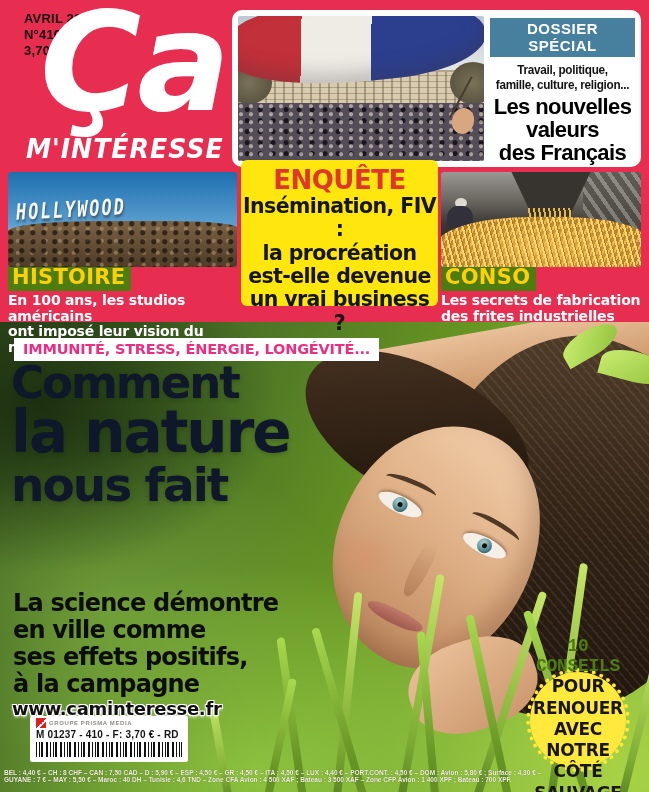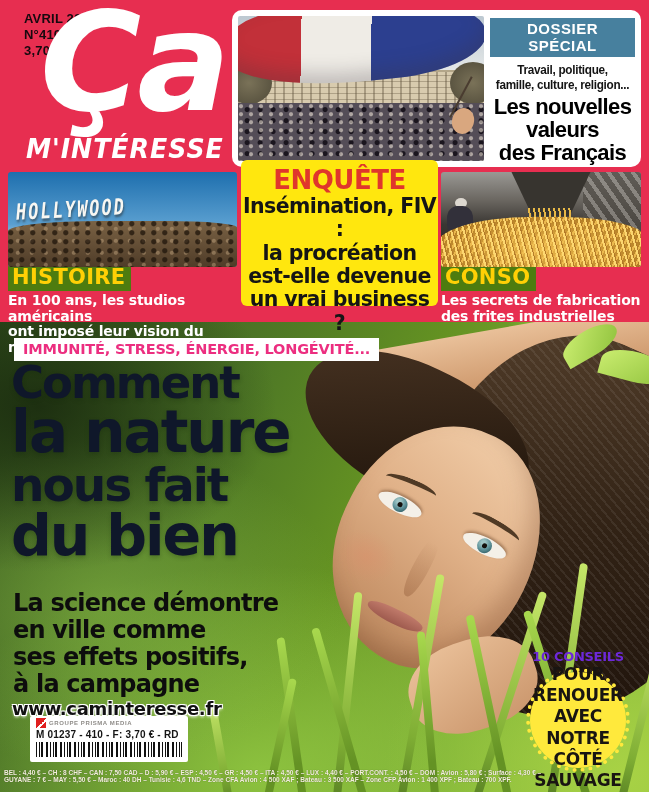--- a/index.html
+++ b/index.html
@@ -169,21 +169,21 @@
   .prisma-logo { width:10px; height:10px; background:linear-gradient(135deg,#e02020 55%,#fff 55% 68%,#e02020 68%); }
   .publisher-name { color:#8f8c88; font-size:6px; letter-spacing:.6px; font-weight:bold; }
   .barcode-text { color:#141414; font-size:10px; font-weight:bold; letter-spacing:.2px; margin-top:1px; white-space:nowrap; }
   .barcode { margin-top:2px; height:15px; width:146px;
     background:repeating-linear-gradient(90deg,#111 0 1px,#fff 1px 3px,#111 3px 4px,#fff 4px 5px,#111 5px 7px,#fff 7px 10px,#111 10px 12px,#fff 12px 14px); }
 
   .badge { position:absolute; left:526px; top:668px; width:104px; height:104px; border-radius:50%;
     z-index:6; background:#ffe93c; background-clip:padding-box; border:4px dotted #ffe93c;
     display:flex; flex-direction:column; align-items:center; justify-content:center; text-align:center;
     font-family:"DejaVu Sans", sans-serif; }
-  .badge-highlight { color:#6d28d9; font-weight:bold; font-size:13px; letter-spacing:-.3px; }
+  .badge-highlight { color:#4d7c0f; font-weight:bold; font-size:18px; letter-spacing:-.3px;font-family:Liberation Mono, monospace; }
   .badge-line { color:#191512; font-weight:bold; font-size:17px; line-height:1.25; letter-spacing:-.3px; }
 
   .prices { position:absolute; left:4px; top:769px; width:642px; z-index:6; color:#f3eedd;
     font-size:6.5px; font-weight:bold; line-height:1.15; white-space:nowrap; overflow:hidden;
     text-shadow:0 0 1px rgba(40,60,20,.6); }
 </style>
 </head>
 <body>
 
 <div class="page">
@@ -294,21 +294,20 @@
         <div>des frites industrielles</div>
       </div>
     </div>
   </div>
 
   <div class="kicker">IMMUNITÉ, STRESS, ÉNERGIE, LONGÉVITÉ...</div>
   <div class="headline">
     <div class="hl0">Comment</div>
     <div class="hl1">la nature</div>
     <div class="hl2">nous fait</div>
-    <div class="hl3">du bien</div>
   </div>
   <div class="subhead">
     <div>La science démontre</div>
     <div>en ville comme</div>
     <div>ses effets positifs,</div>
     <div>à la campagne</div>
   </div>
 
   <a class="website" href="#">www.caminteresse.fr</a>
 

